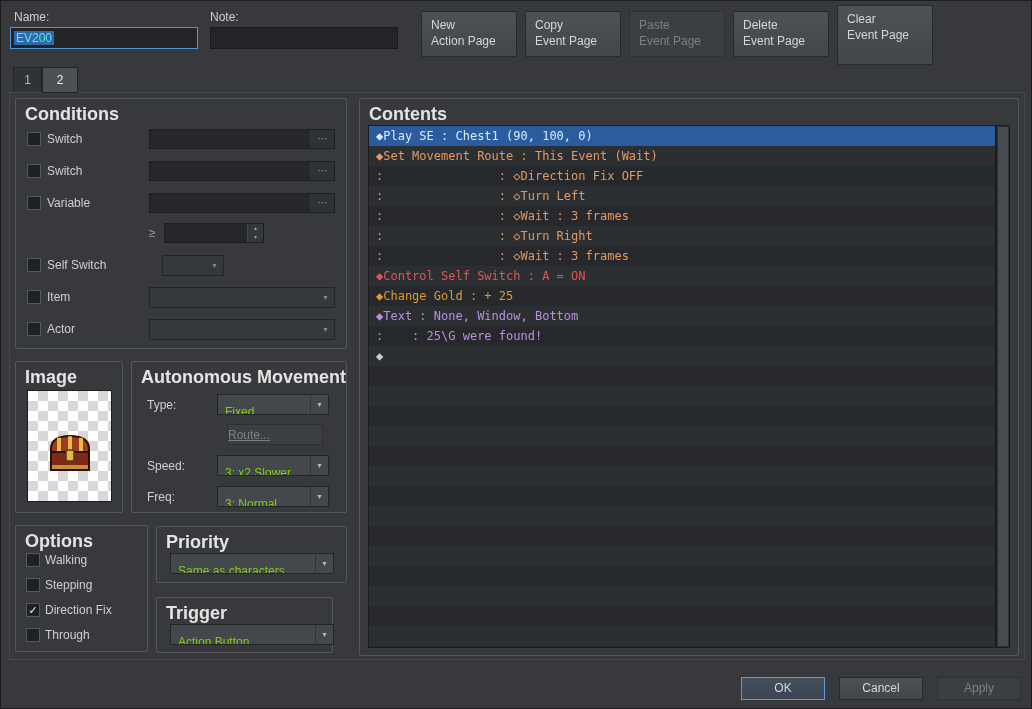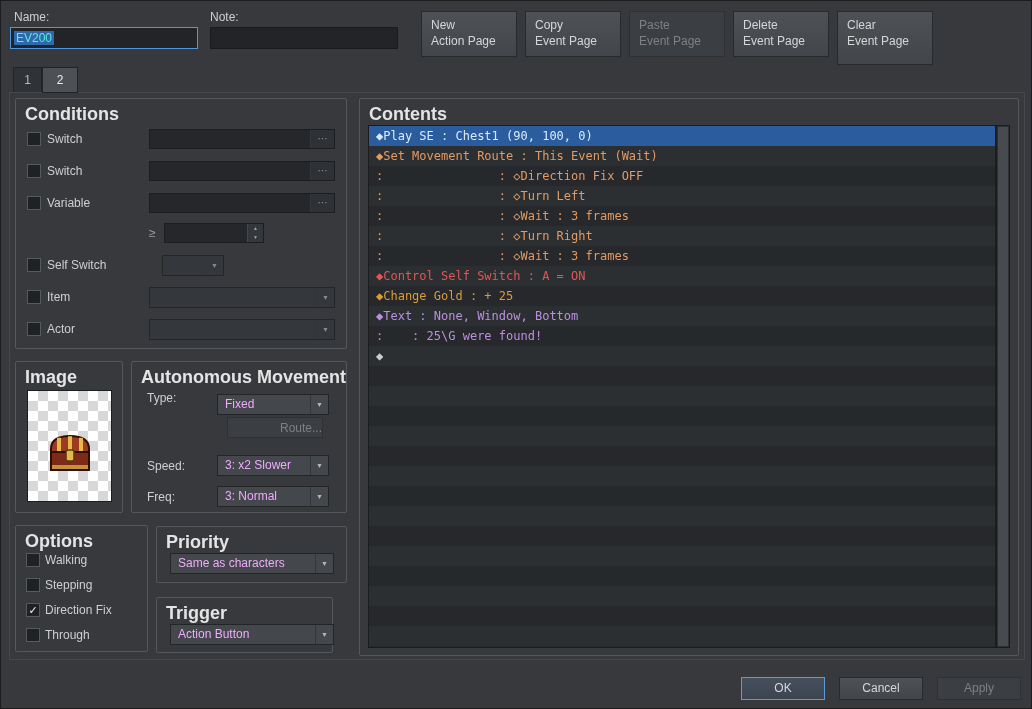--- a/index.html
+++ b/index.html
@@ -47,22 +47,22 @@
   }
 
   .field { position:absolute; display:flex; height:20px; box-sizing:border-box;
     background:#25272b; border:1px solid #1b1d1f; }
   .field .fval { flex:1; }
   .field .dots { width:23px; border-left:1px solid #34373b; background:#2e3135;
     color:#9a9da1; font-size:10px; line-height:17px; text-align:center; }
 
   .dropdown { position:absolute; display:flex; align-items:stretch; height:21px;
     box-sizing:border-box; background:#44474c; border:1px solid #232527; }
-  .dropdown .dval { flex:1; font-size:12px; line-height:19px; padding:0 7px;
-    color:#f0abfc; white-space:nowrap; overflow:hidden; }
+  .dropdown .dval { flex:1; font-size:12px; line-height:19px; padding:8px 7px;
+    color:#84cc16; white-space:nowrap; overflow:hidden; }
   .dropdown .darrow { width:17px; font-size:7px; line-height:19px; text-align:center;
     color:#b5b8bb; border-left:1px solid #333639; }
   .dropdown.dim { background:#34373b; }
   .dropdown.dim .darrow { color:#85888b; }
 
   .spinner { position:absolute; display:flex; height:20px; box-sizing:border-box;
     background:#25272b; border:1px solid #1b1d1f; }
   .spinner .spin-val { flex:1; }
   .spinner .arrows { width:15px; display:flex; flex-direction:column;
     border-left:1px solid #44474b; background:#34373b; }
@@ -112,21 +112,21 @@
   </div>
 
   <div class="pushbtn" style="left:420px; top:10px; width:96px; height:46px;">New
 Action Page</div>
   <div class="pushbtn" style="left:524px; top:10px; width:96px; height:46px;">Copy
 Event Page</div>
   <div class="pushbtn disabled" style="left:628px; top:10px; width:96px; height:46px;">Paste
 Event Page</div>
   <div class="pushbtn" style="left:732px; top:10px; width:96px; height:46px;">Delete
 Event Page</div>
-  <div class="pushbtn" style="left:836px; top:10px; width:96px; height:54px;">Clear
+  <div class="pushbtn" style="left:836px; top:4px; width:96px; height:60px;">Clear
 Event Page</div>
 
   <div class="tab" style="left:12px; top:66px; width:29px;">1</div>
   <div class="tab active" style="left:41px; top:66px; width:36px;">2</div>
 
   <div class="page-frame"></div>
 
   <div class="group" style="left:14px; top:97px; width:332px; height:251px;">
     <div class="gtitle">Conditions</div>
 
@@ -193,27 +193,27 @@
         <rect x="3.5" y="10.5" width="19" height="9" fill="#7e2a18" stroke="#2e0f06" stroke-width="1"></rect>
         <rect x="4" y="17" width="18" height="2" fill="#c49038"></rect>
         <rect x="11" y="9.5" width="4" height="5.5" rx="1" fill="#e7b94c" stroke="#5a3c0e" stroke-width="0.8"></rect>
       </svg>
     </div>
   </div>
 
   <div class="group" style="left:130px; top:360px; width:216px; height:152px;">
     <div class="gtitle">Autonomous Movement</div>
 
-    <div class="label" style="left:15px; top:28px;">Type:</div>
+    <div class="label" style="left:15px; top:35px;">Type:</div>
     <div class="dropdown" style="left:85px; top:32px; width:112px;">
       <span class="dval">Fixed</span>
       <span class="darrow">▼</span>
     </div>
 
-    <div class="pushbtn disabled" style="left:95px; top:55px; width:96px; height:21px; text-align:right; padding:2px 0; line-height:16px;">Route...</div>
+    <div class="pushbtn disabled" style="left:95px; top:62px; width:96px; height:21px; text-align:left; padding:2px 0; line-height:16px;text-decoration:underline;">Route...</div>
 
     <div class="label" style="left:15px; top:96px;">Speed:</div>
     <div class="dropdown" style="left:85px; top:93px; width:112px;">
       <span class="dval">3: x2 Slower</span>
       <span class="darrow">▼</span>
     </div>
 
     <div class="label" style="left:15px; top:127px;">Freq:</div>
     <div class="dropdown" style="left:85px; top:124px; width:112px;">
       <span class="dval">3: Normal</span>

